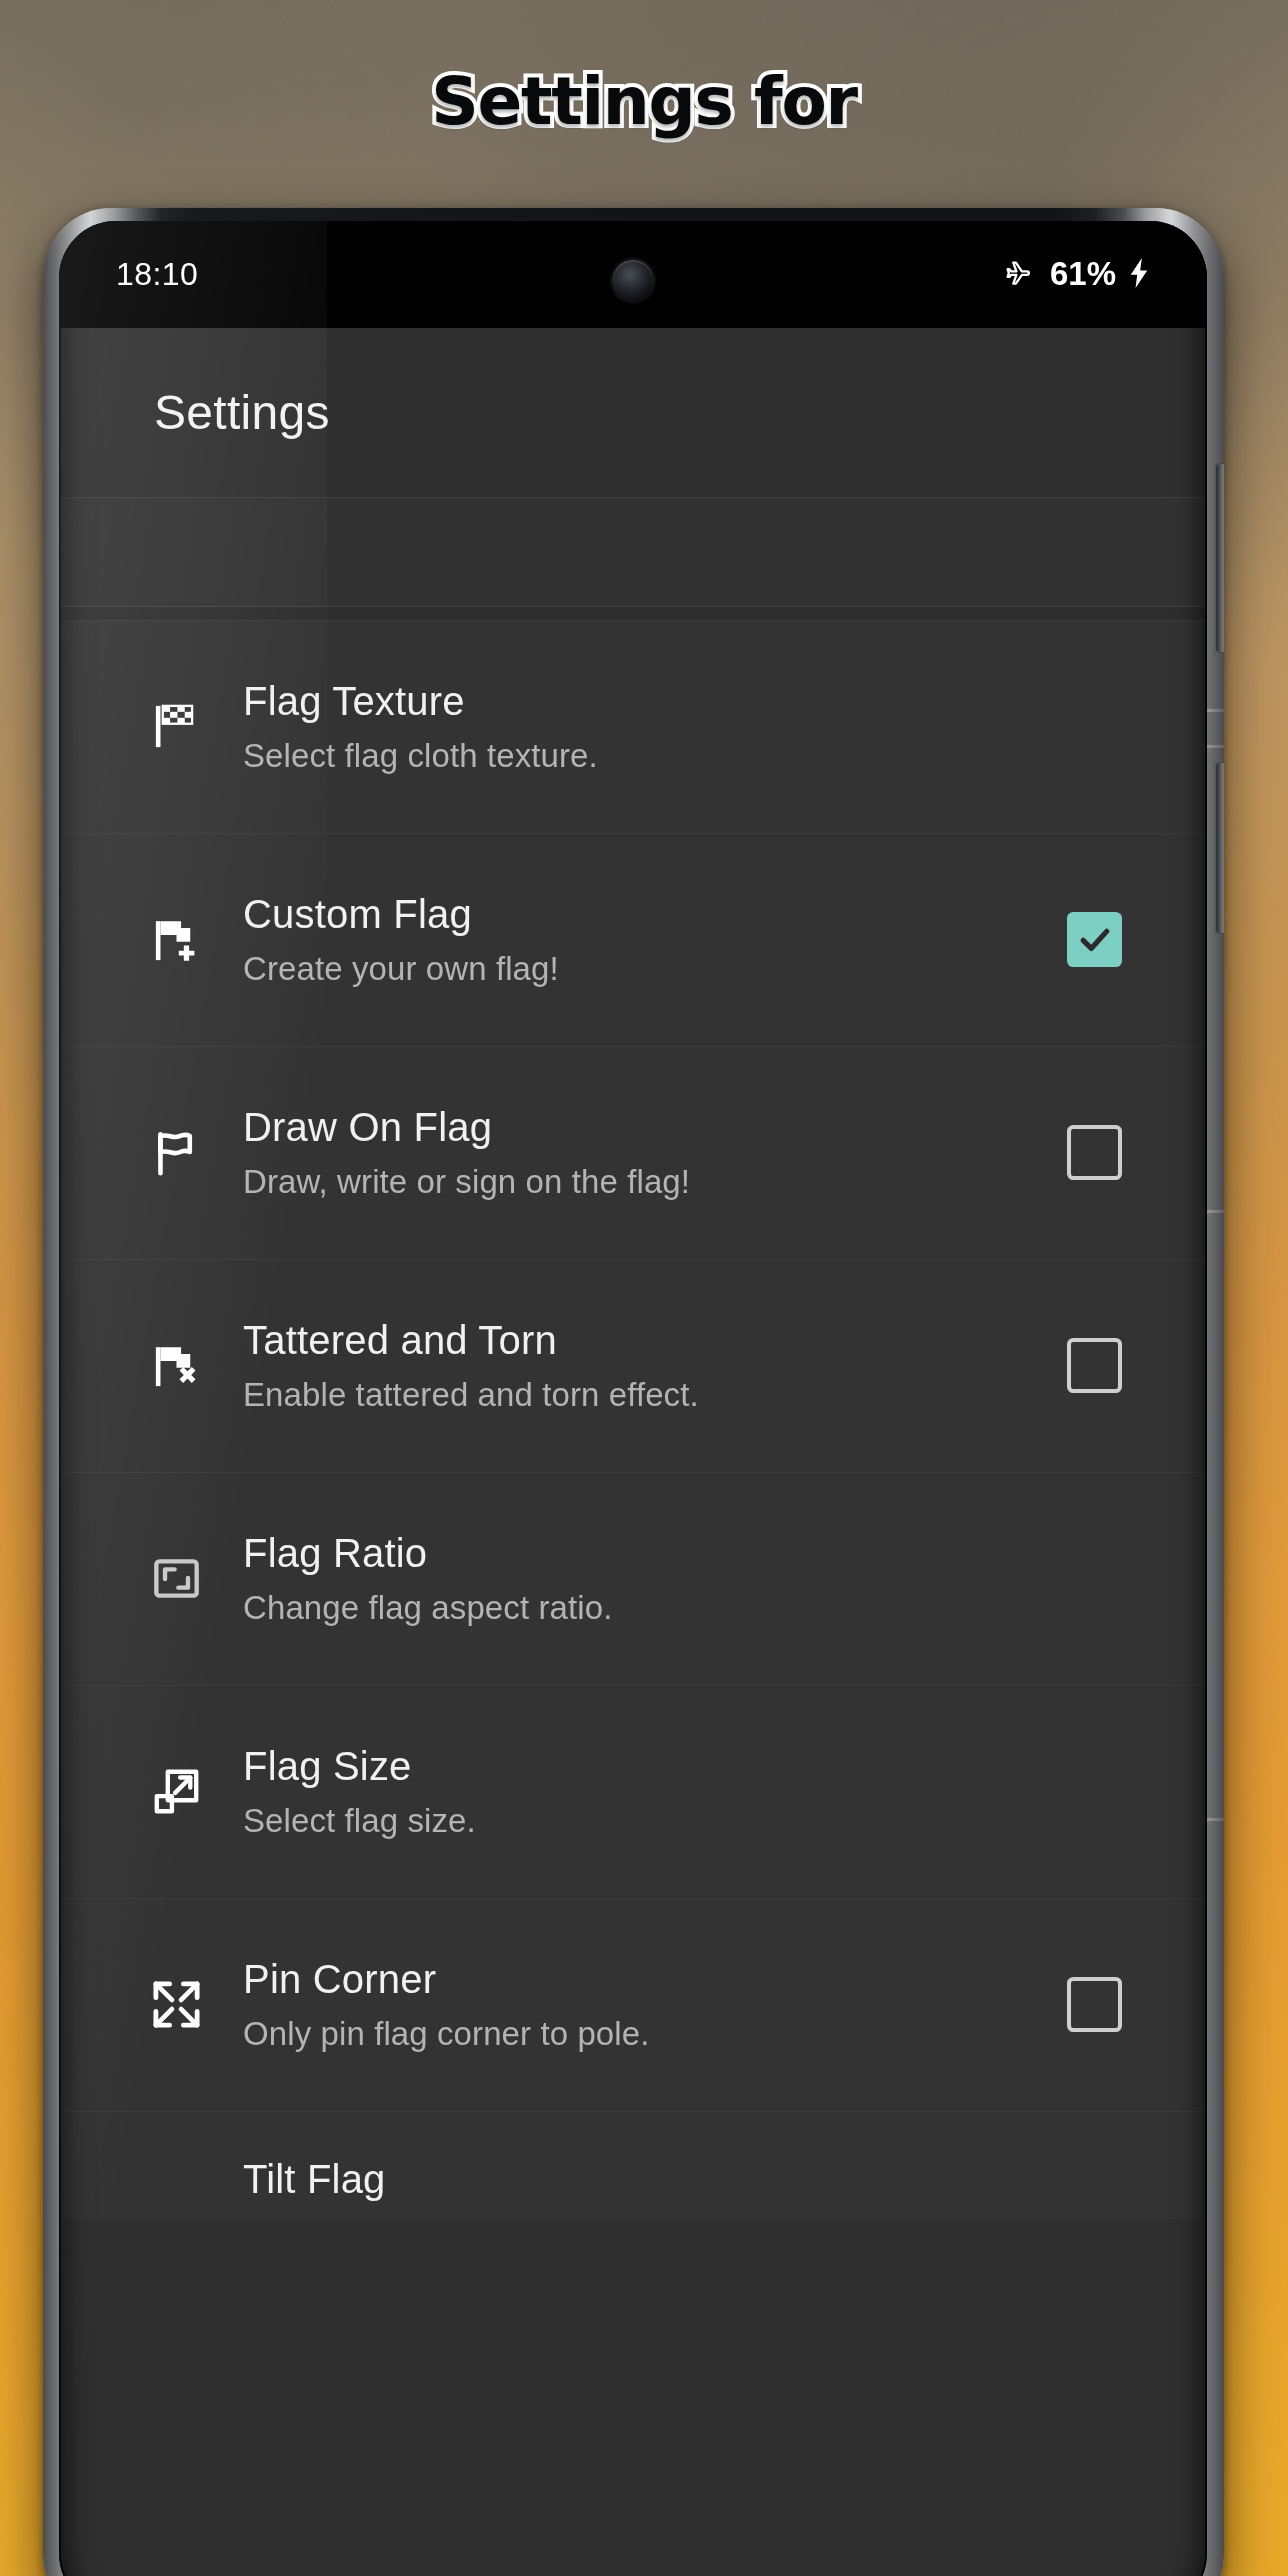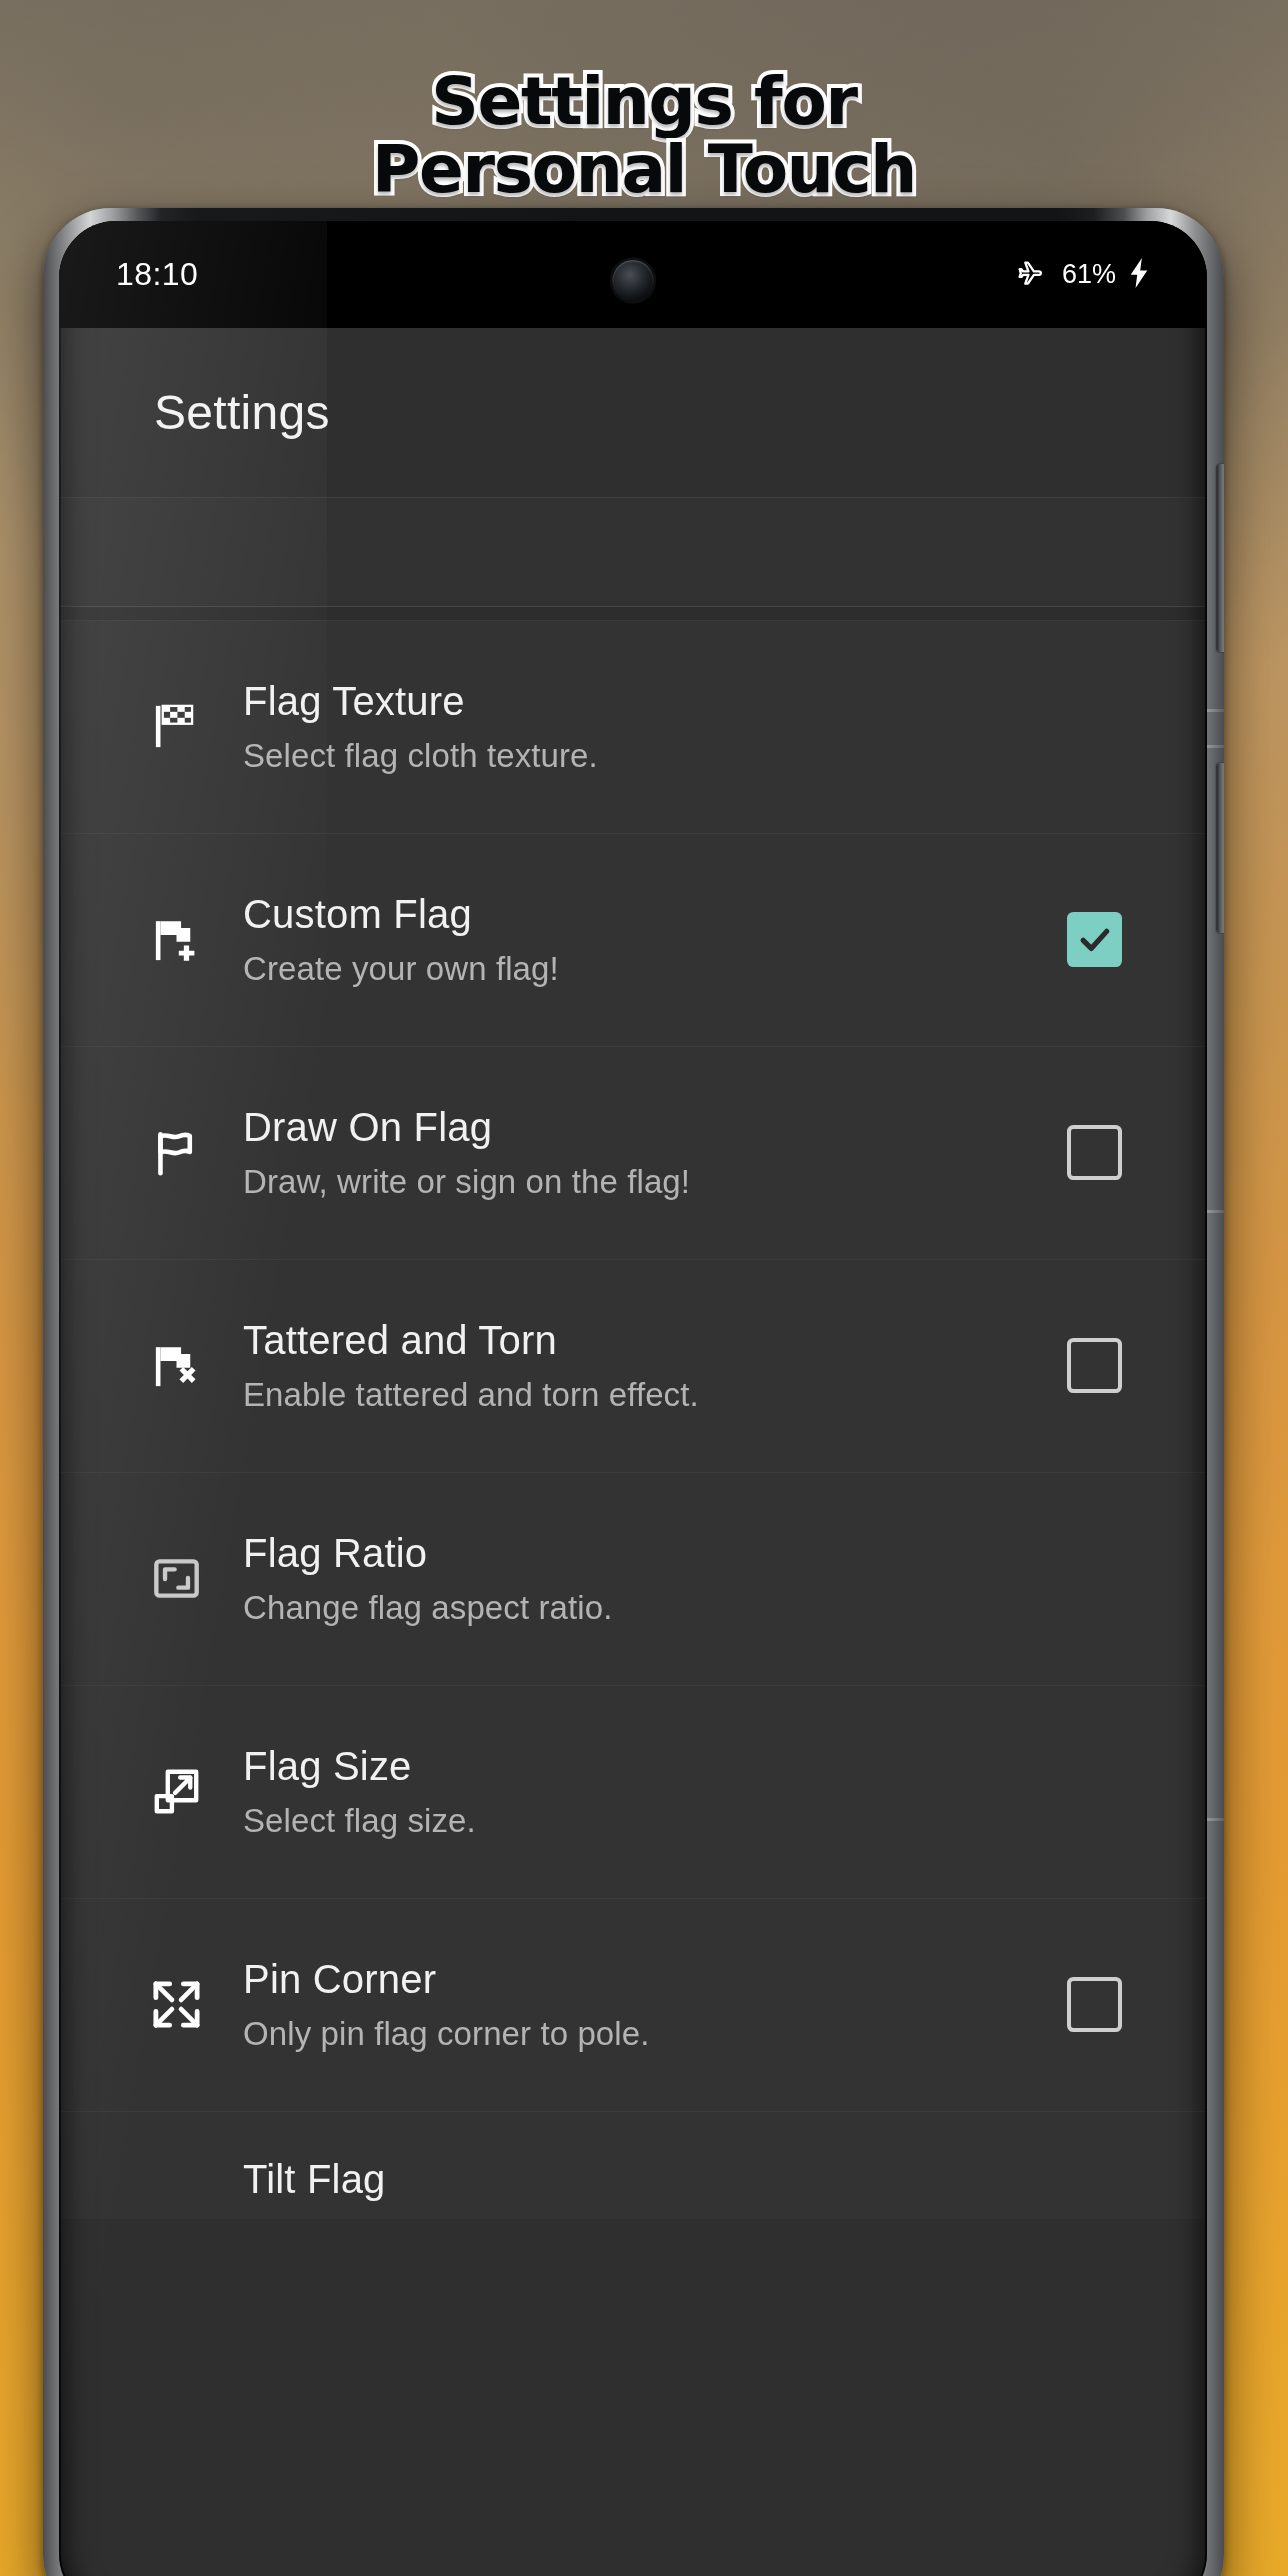--- a/index.html
+++ b/index.html
@@ -116,21 +116,21 @@
     color:#fff;
   }
   #statusbar .time {
     font-size:32px; letter-spacing:0.4px;
     font-family:"Liberation Sans", sans-serif;
   }
   #statusbar .right {
     margin-left:auto;
     display:flex; align-items:center; gap:12.5px;
   }
-  #statusbar .batt { font-size:27px; font-weight:normal; letter-spacing:0; }
+  #statusbar .batt { font-size:33px; font-weight:bold; letter-spacing:0; }
   .camera {
     position:absolute; left:50%; top:39px; transform:translateX(-50%);
     width:41px; height:41px; border-radius:50%;
     background:radial-gradient(circle at 42% 36%, #4a4e55 0%, #212429 45%, #0b0c0e 75%);
     box-shadow:0 0 0 2.7px #0d0e10, inset 0 0.9px 1.8px rgba(255,255,255,0.25);
   }
 
   
   #appbar {
     height:170px;
@@ -197,21 +197,20 @@
     background:linear-gradient(100deg, rgba(255,255,255,0.10), rgba(255,255,255,0) 60%);
   }
 </style>
 </head>
 <body>
 
 <div id="bg"></div>
 
 <div id="headline">
   <span class="line">Settings for</span>
-  <span class="line">Personal Touch</span>
 </div>
 
 <div id="phone">
 
   <div class="antenna" style="top:501px;"></div>
   <div class="antenna" style="top:537px;"></div>
   <div class="antenna" style="top:1002px;"></div>
   <div class="antenna" style="top:1610px;"></div>
 
   <div class="side-btn" style="top:256px; height:188px;"></div>

